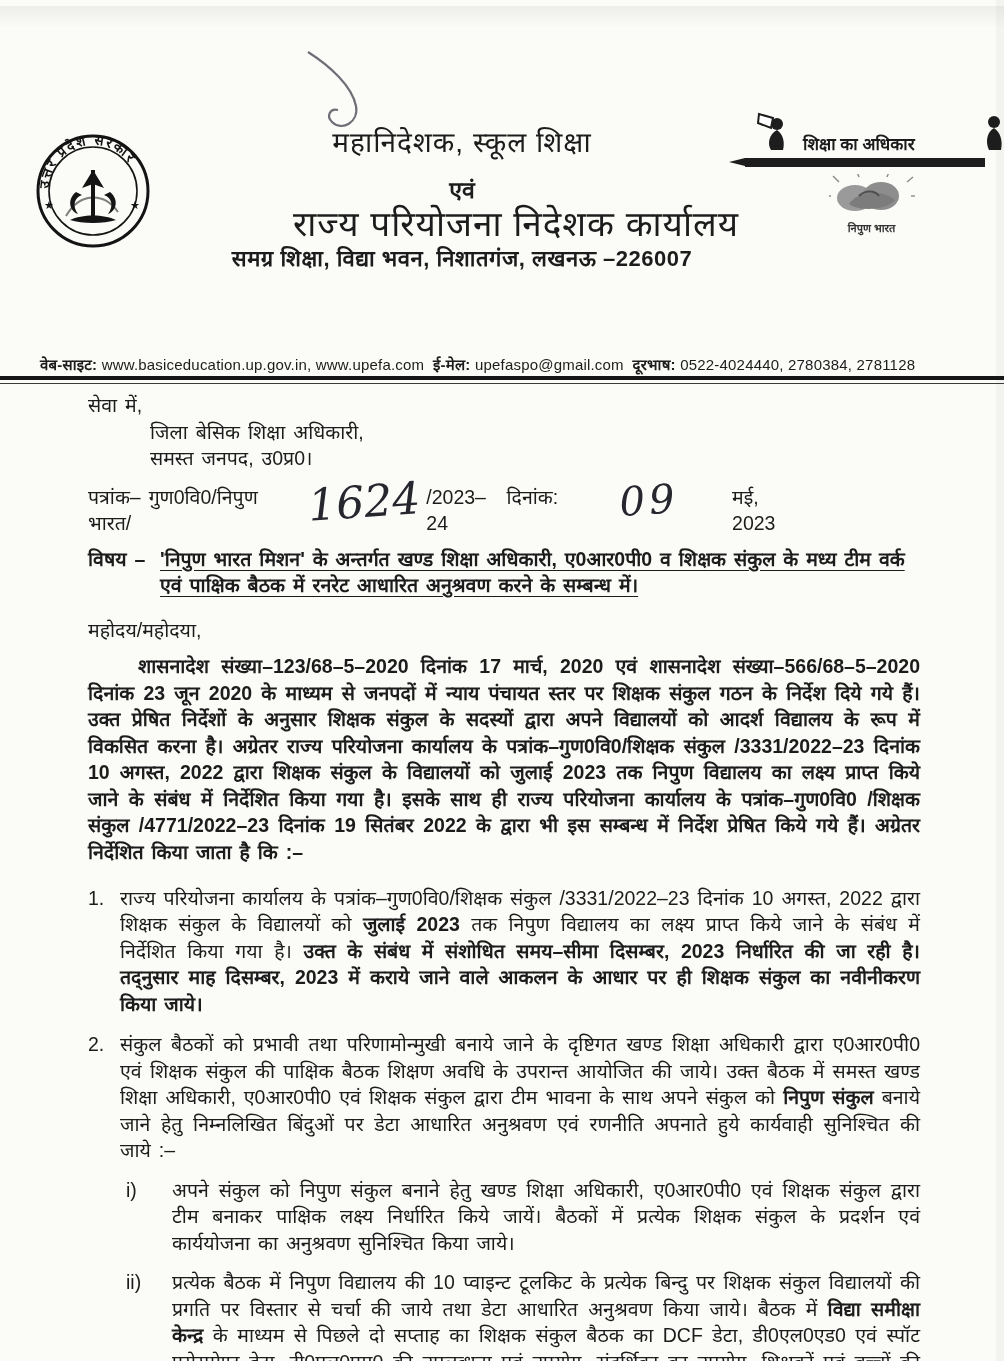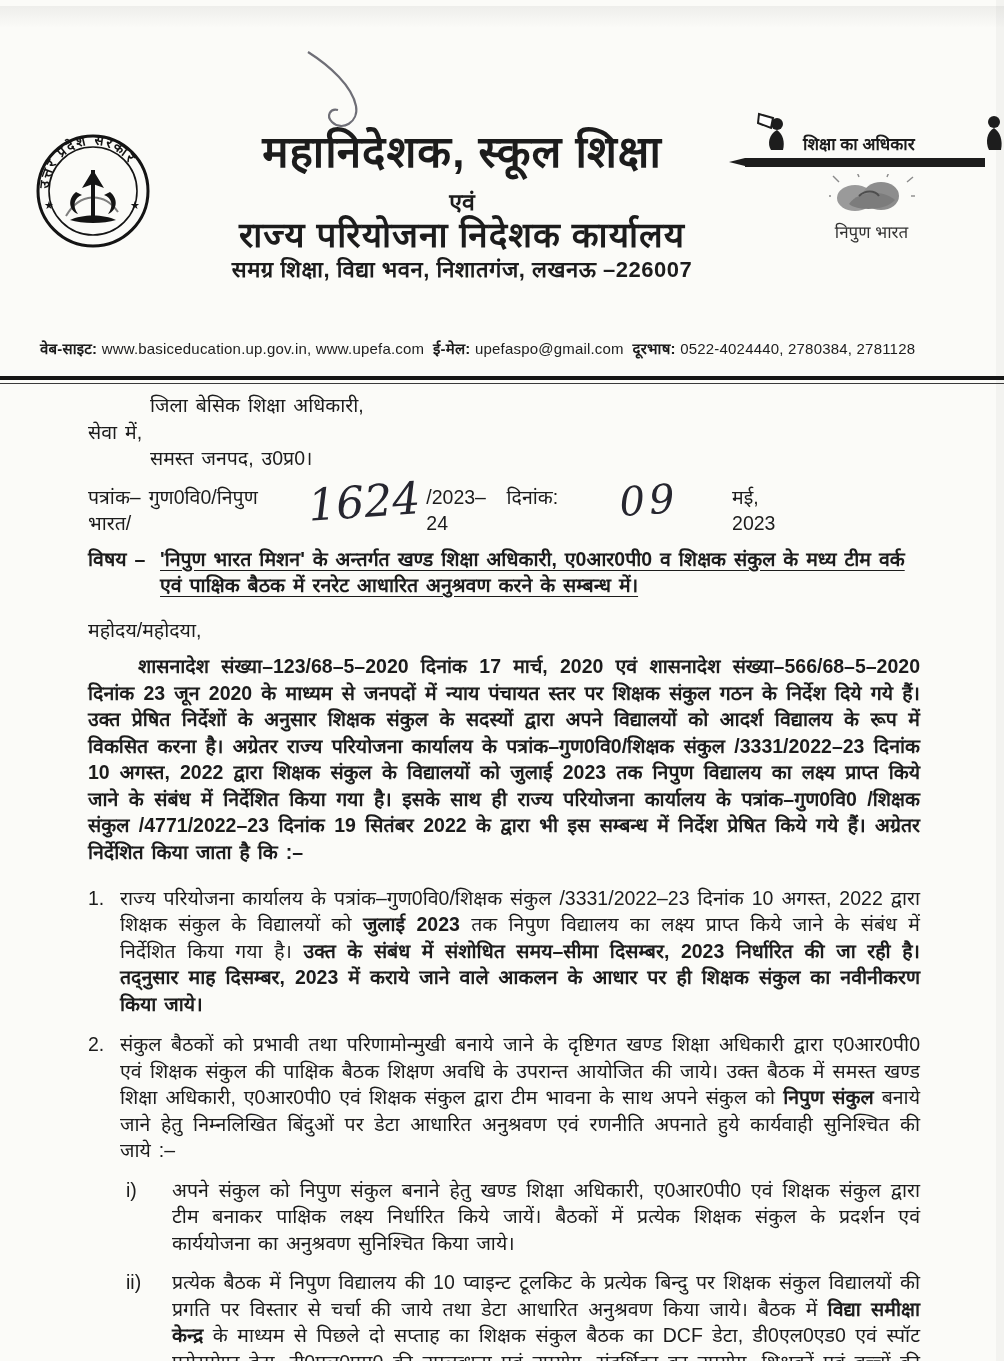--- a/index.html
+++ b/index.html
@@ -14,37 +14,37 @@
   }
   .scan-band{position:absolute;left:0;top:6px;width:100%;height:22px;
     background:linear-gradient(180deg,rgba(120,120,118,.10),rgba(120,120,118,0));}
   .scan-edge-r{position:absolute;right:0;top:0;width:8px;height:100%;background:rgba(150,150,148,.08);}
   .artifact{position:absolute;}
 
   
   .header{position:absolute;left:0;top:122px;width:100%;display:flex;align-items:flex-start;}
   .seal-wrap{width:185px;display:flex;justify-content:center;padding-top:10px;}
   .titles{flex:1;text-align:center;line-height:1.08;padding-top:6px;}
-  .t1{font-size:44px;font-weight:bold;letter-spacing:1px;}
-  .t2{font-size:23px;font-weight:bold;margin-top:14px;}
-  .t3{font-size:35px;font-weight:bold;margin-top:2px;letter-spacing:1px;}
+  .t1{font-size:28px;font-weight:normal;letter-spacing:1px;}
+  .t2{font-size:23px;font-weight:bold;margin-top:20px;}
+  .t3{font-size:35px;font-weight:normal;margin-top:2px;letter-spacing:1px;text-align:right;}
   .t4{font-size:22px;font-weight:bold;margin-top:4px;letter-spacing:.5px;}
   .right-logos{width:265px;padding-top:4px;text-align:center;}
   .rte-row{position:relative;height:46px;}
   .rte-title{font-size:17px;font-weight:bold;position:absolute;left:64px;top:6px;white-space:nowrap;}
   .pencil{position:absolute;left:6px;top:32px;width:240px;height:9px;background:#1d1d1d;}
   .pencil:before{content:"";position:absolute;left:-16px;top:0;border-top:4.5px solid transparent;
     border-bottom:4.5px solid transparent;border-right:16px solid #1d1d1d;}
   .kid{position:absolute;top:-14px;}
   .ssa{font-size:14px;font-weight:bold;line-height:1.25;margin-top:4px;}
   .nipun{margin-top:2px;}
-  .nipun-caption{font-size:17px;font-weight:normal;color:#333;margin-top:-2px;}
+  .nipun-caption{font-size:11px;font-weight:bold;color:#333;margin-top:-2px;}
 
   .contact-line{
-    position:absolute;left:40px;top:338px;width:924px;
+    position:absolute;left:40px;top:354px;width:924px;
     font-size:15px;white-space:nowrap;letter-spacing:.2px;
   }
   .contact-line b{font-weight:bold;}
   .rule{position:absolute;left:0;top:376px;width:100%;height:4px;background:#161616;}
   .rule2{position:absolute;left:0;top:383px;width:100%;height:1px;background:#3b3b3b;}
 
   
   .body{
     position:absolute;left:88px;top:392px;width:832px;
     font-size:19.5px;line-height:1.36;word-spacing:2.5px;
@@ -163,22 +163,22 @@
     <b>ई-मेल:</b>
     <span>upefaspo@gmail.com</span>&nbsp;
     <b>दूरभाष:</b>
     <span>0522-4024440, 2780384, 2781128</span>
   </div>
   <div class="rule"></div>
   <div class="rule2"></div>
 
   <div class="body">
 
+    <p class="line">सेवा में,</p>
     <p class="line indent">जिला बेसिक शिक्षा अधिकारी,</p>
-    <p class="line">सेवा में,</p>
     <p class="line indent">समस्त जनपद, उ0प्र0।</p>
 
     <div class="refline">
       <span class="ref-left">
         <span>पत्रांक– गुण0वि0/निपुण भारत/</span>
         <span class="hand hand-no">1624</span>
         <span class="ref-suffix">/2023–24</span>
       </span>
       <span class="date-group">
         <span class="date-label">दिनांक:</span>

